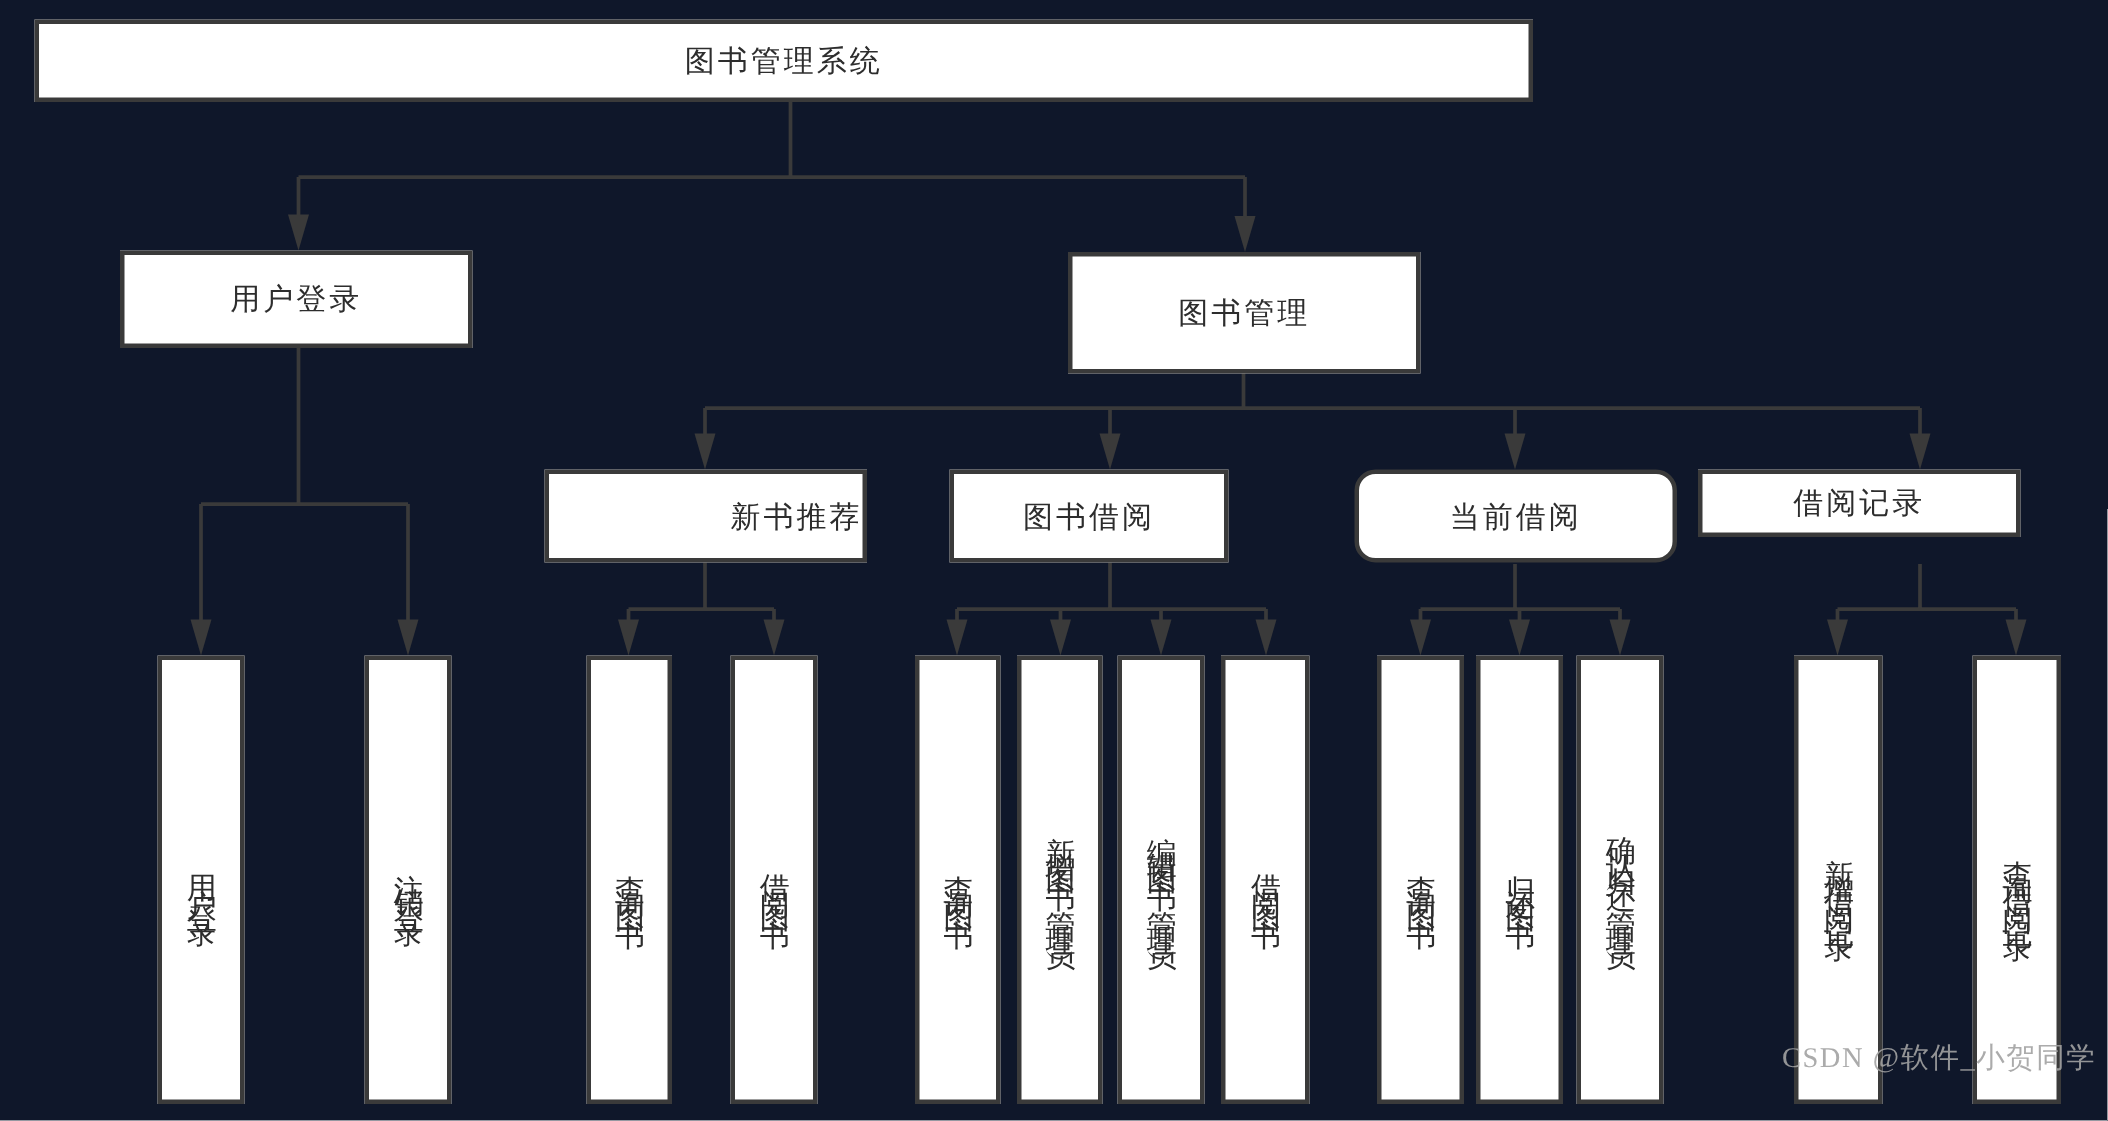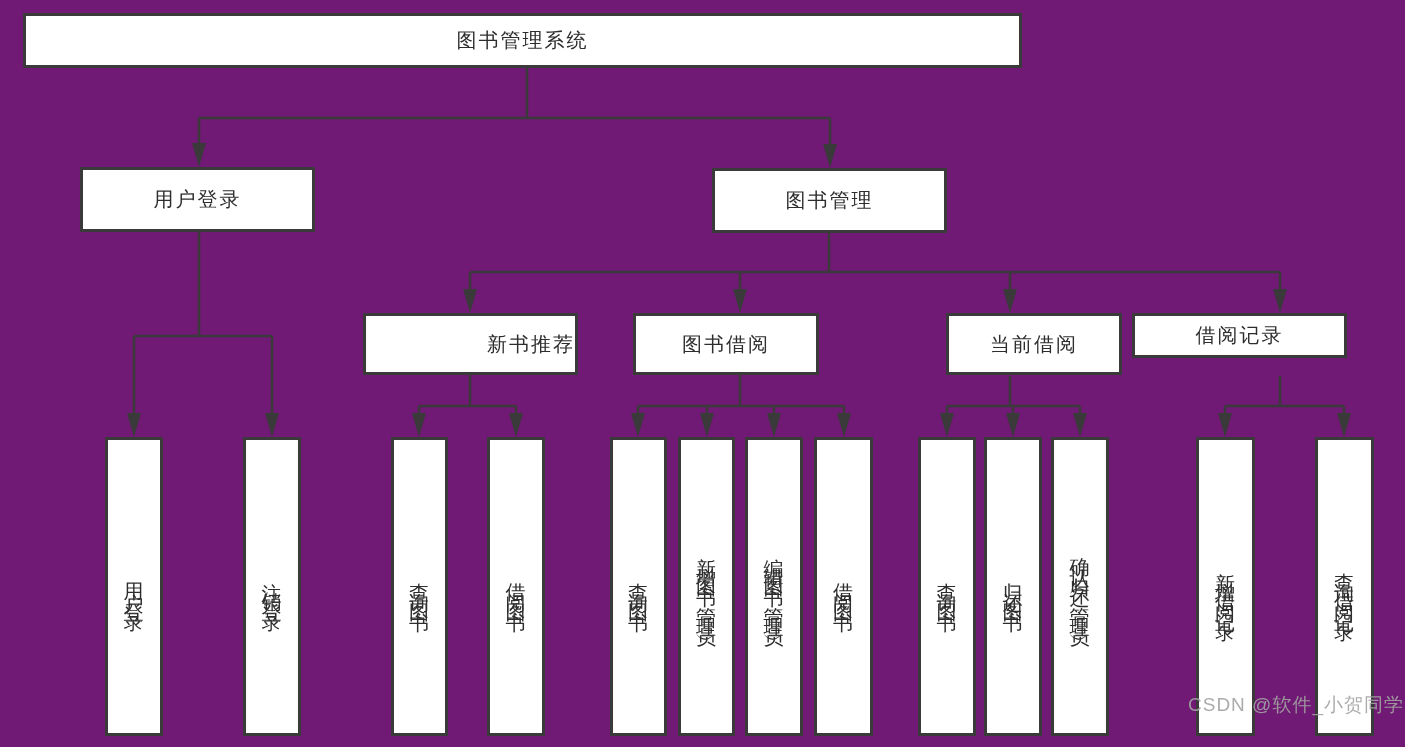--- a/index.html
+++ b/index.html
@@ -1,21 +1,21 @@
 <!DOCTYPE html>
 <html><head>
 <meta charset="utf-8">
 <style>
   html, body { margin: 0; padding: 0; background: #ffffff; }
   .canvas {
     position: relative;
     width: 1405px;
     height: 747px;
-    background: #701a75;
-    font-family: Liberation Sans, sans-serif;
+    background: #0f172a;
+    font-family: Liberation Serif, serif;
     color: #2d2d2d;
     overflow: hidden;
   }
   .connector-layer {
     position: absolute;
     left: 0; top: 0;
     width: 1405px; height: 747px;
   }
   .hnode {
     position: absolute;
@@ -94,31 +94,31 @@
     </g>
   </svg>
 
   <div class="hnode" style="left:23px; top:13px; width:999px; height:55px;">
     <span>图书管理系统</span>
   </div>
 
   <div class="hnode" style="left:80px; top:167px; width:235px; height:65px;">
     <span>用户登录</span>
   </div>
-  <div class="hnode" style="left:712px; top:168px; width:235px; height:65px;">
+  <div class="hnode" style="left:712px; top:168px; width:235px; height:81px;">
     <span>图书管理</span>
   </div>
 
   <div class="hnode" style="left:363px; top:313px; width:215px; height:62px;justify-content:flex-end;">
     <span>新书推荐</span>
   </div>
   <div class="hnode" style="left:633px; top:313px; width:186px; height:62px;">
     <span>图书借阅</span>
   </div>
-  <div class="hnode" style="left:946px; top:313px; width:176px; height:62px;">
+  <div class="hnode" style="left:903px; top:313px; width:215px; height:62px;border-radius:14px;">
     <span>当前借阅</span>
   </div>
   <div class="hnode" style="left:1132px; top:313px; width:215px; height:45px;">
     <span>借阅记录</span>
   </div>
 
   <div class="vnode" style="left:105px; top:437px; width:58px; height:299px;">
     <span class="vlabel">用户登录</span>
   </div>
   <div class="vnode" style="left:243px; top:437px; width:58px; height:299px;">

